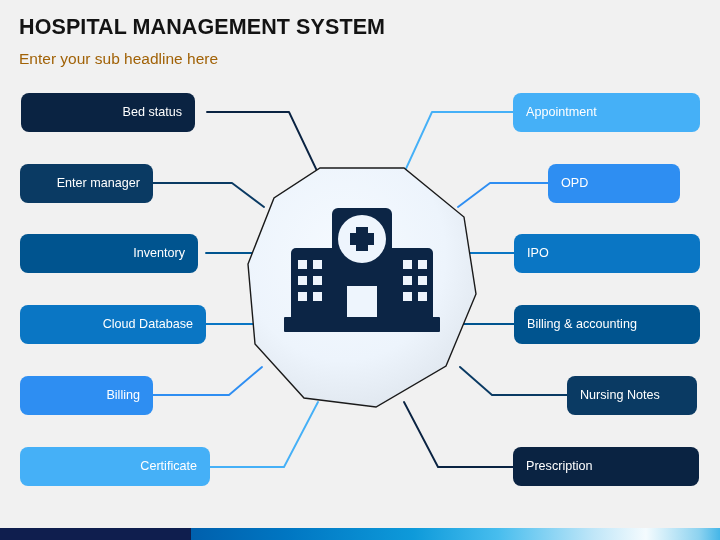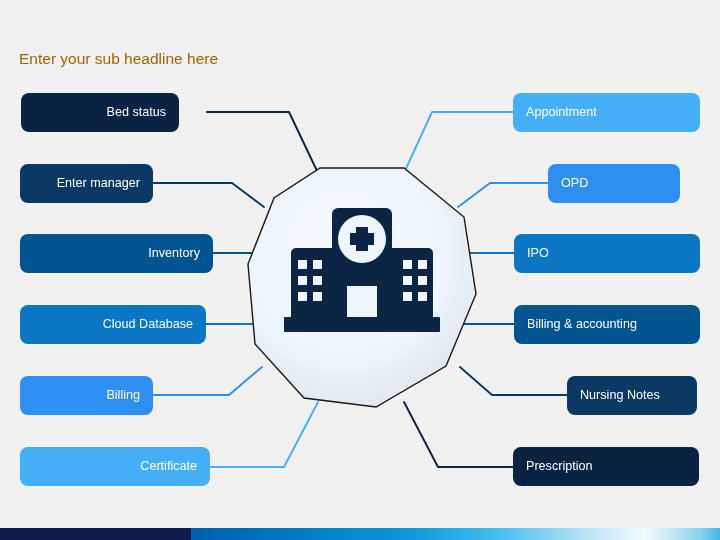--- a/index.html
+++ b/index.html
@@ -108,20 +108,21 @@
         #f4fbfe 86%,
         #8ed3f0 96%,
         #45b6e8 100%);
   }
 </style>
 </head>
 <body>
 
 <div id="slide">
 
+  <div id="title">HOSPITAL MANAGEMENT SYSTEM</div>
   <div id="subtitle">Enter your sub headline here</div>
 
   <svg id="connectors" viewBox="0 0 720 540" width="720" height="540">
       <path d="M 207 112 L 289 112 L 318 173" fill="none" stroke="#0a2342" stroke-width="1.9" stroke-linejoin="round" stroke-linecap="round"></path>
       <path d="M 153 183 L 232 183 L 264 207" fill="none" stroke="#0a3a63" stroke-width="1.9" stroke-linejoin="round" stroke-linecap="round"></path>
       <path d="M 206 253 L 261 253" fill="none" stroke="#00548f" stroke-width="1.9" stroke-linejoin="round" stroke-linecap="round"></path>
       <path d="M 206 324 L 259 324" fill="none" stroke="#0a76c4" stroke-width="1.9" stroke-linejoin="round" stroke-linecap="round"></path>
       <path d="M 153 395 L 229 395 L 262 367" fill="none" stroke="#2e8ef2" stroke-width="1.9" stroke-linejoin="round" stroke-linecap="round"></path>
       <path d="M 210 467 L 284 467 L 318 402" fill="none" stroke="#45b0f7" stroke-width="1.9" stroke-linejoin="round" stroke-linecap="round"></path>
       <path d="M 513 112 L 432 112 L 404 173" fill="none" stroke="#45b0f7" stroke-width="1.9" stroke-linejoin="round" stroke-linecap="round"></path>
@@ -171,27 +172,27 @@
         <rect x="134" y="54" width="9" height="9" fill="#eef5fd"></rect>
         <rect x="119" y="70" width="9" height="9" fill="#eef5fd"></rect>
         <rect x="134" y="70" width="9" height="9" fill="#eef5fd"></rect>
         <rect x="119" y="86" width="9" height="9" fill="#eef5fd"></rect>
         <rect x="134" y="86" width="9" height="9" fill="#eef5fd"></rect>
       </g>
     </svg>
   </div>
 
   <div id="nodes-layer">
-      <div class="node left" style="left: 21px; top: 93px; width: 158px; height: 39px; background: rgb(10, 35, 66);">
+      <div class="node left" style="left: 21px; top: 93px; width: 174px; height: 39px; background: rgb(10, 35, 66);">
         <span>Bed status</span>
       </div>
       <div class="node left" style="left: 20px; top: 164px; width: 133px; height: 39px; background: rgb(10, 58, 99);">
         <span>Enter manager</span>
       </div>
-      <div class="node left" style="left: 20px; top: 234px; width: 193px; height: 39px; background: rgb(0, 84, 143);">
+      <div class="node left" style="left: 20px; top: 234px; width: 178px; height: 39px; background: rgb(0, 84, 143);">
         <span>Inventory</span>
       </div>
       <div class="node left" style="left: 20px; top: 305px; width: 186px; height: 39px; background: rgb(10, 118, 196);">
         <span>Cloud Database</span>
       </div>
       <div class="node left" style="left: 20px; top: 376px; width: 133px; height: 39px; background: rgb(46, 142, 242);">
         <span>Billing</span>
       </div>
       <div class="node left" style="left: 20px; top: 447px; width: 190px; height: 39px; background: rgb(69, 176, 247);">
         <span>Certificate</span>

